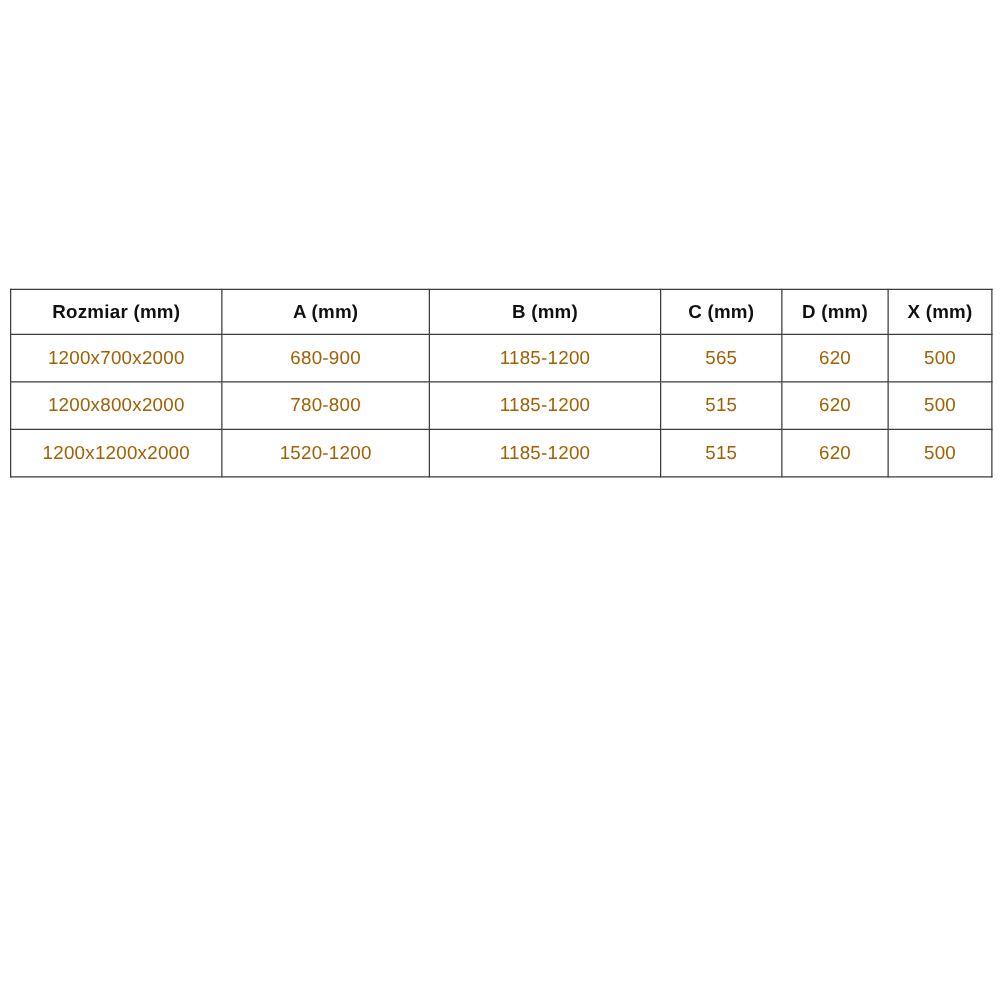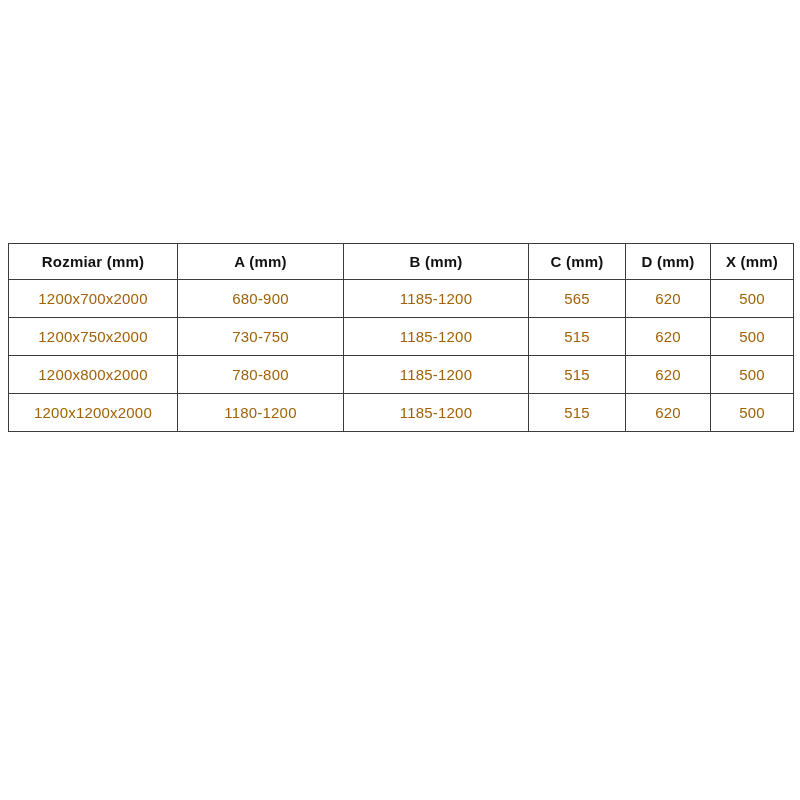--- a/index.html
+++ b/index.html
@@ -5,21 +5,21 @@
   * { margin: 0; padding: 0; box-sizing: border-box; }
   html, body {
     width: 800px; height: 800px;
     background: #ffffff;
     font-family: "Liberation Sans", sans-serif;
     color: #1c1c1c;
   }
   .table-wrap {
     position: absolute;
     left: 8px;
-    top: 243px;
+    top: 231px;
     width: 785px;
   }
   table.spec-table {
     border-collapse: collapse;
     table-layout: fixed;
     width: 785px;
   }
   table.spec-table col.c-rozmiar { width: 169px; }
   table.spec-table col.c-a { width: 166px; }
   table.spec-table col.c-b { width: 185px; }
@@ -73,38 +73,30 @@
     <tbody>
         <tr>
           <td>1200x700x2000</td>
           <td>680-900</td>
           <td>1185-1200</td>
           <td>565</td>
           <td>620</td>
           <td>500</td>
         </tr>
         <tr>
-          <td>1200x750x2000</td>
-          <td>730-750</td>
-          <td>1185-1200</td>
-          <td>515</td>
-          <td>620</td>
-          <td>500</td>
-        </tr>
-        <tr>
           <td>1200x800x2000</td>
           <td>780-800</td>
           <td>1185-1200</td>
           <td>515</td>
           <td>620</td>
           <td>500</td>
         </tr>
         <tr>
           <td>1200x1200x2000</td>
-          <td>1180-1200</td>
+          <td>1520-1200</td>
           <td>1185-1200</td>
           <td>515</td>
           <td>620</td>
           <td>500</td>
         </tr>
       </tbody>
   </table>
 </div>
 
 </body></html>

